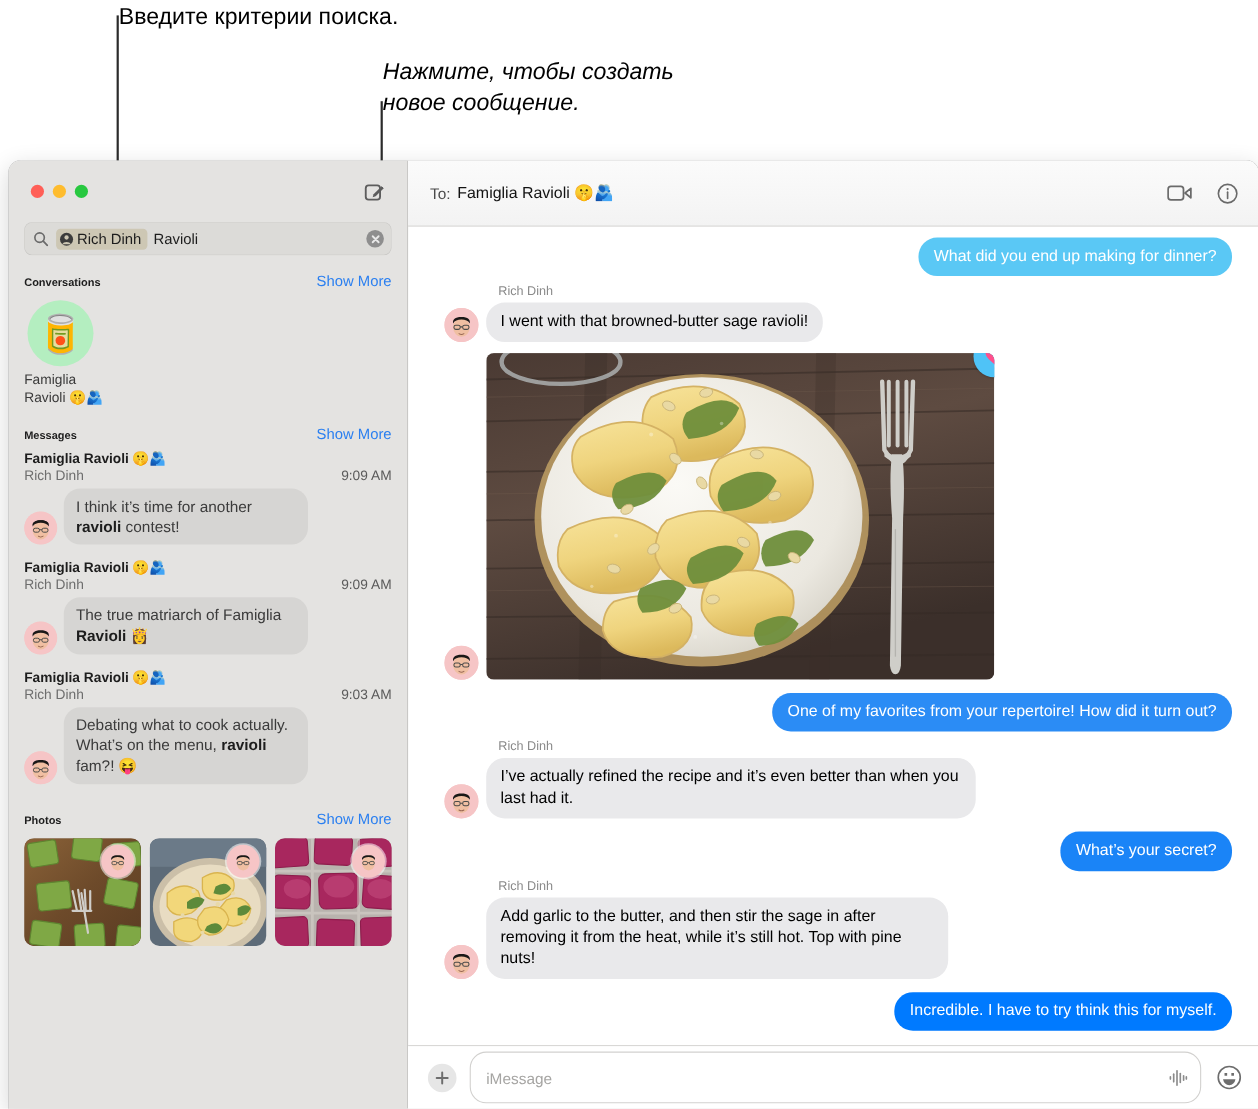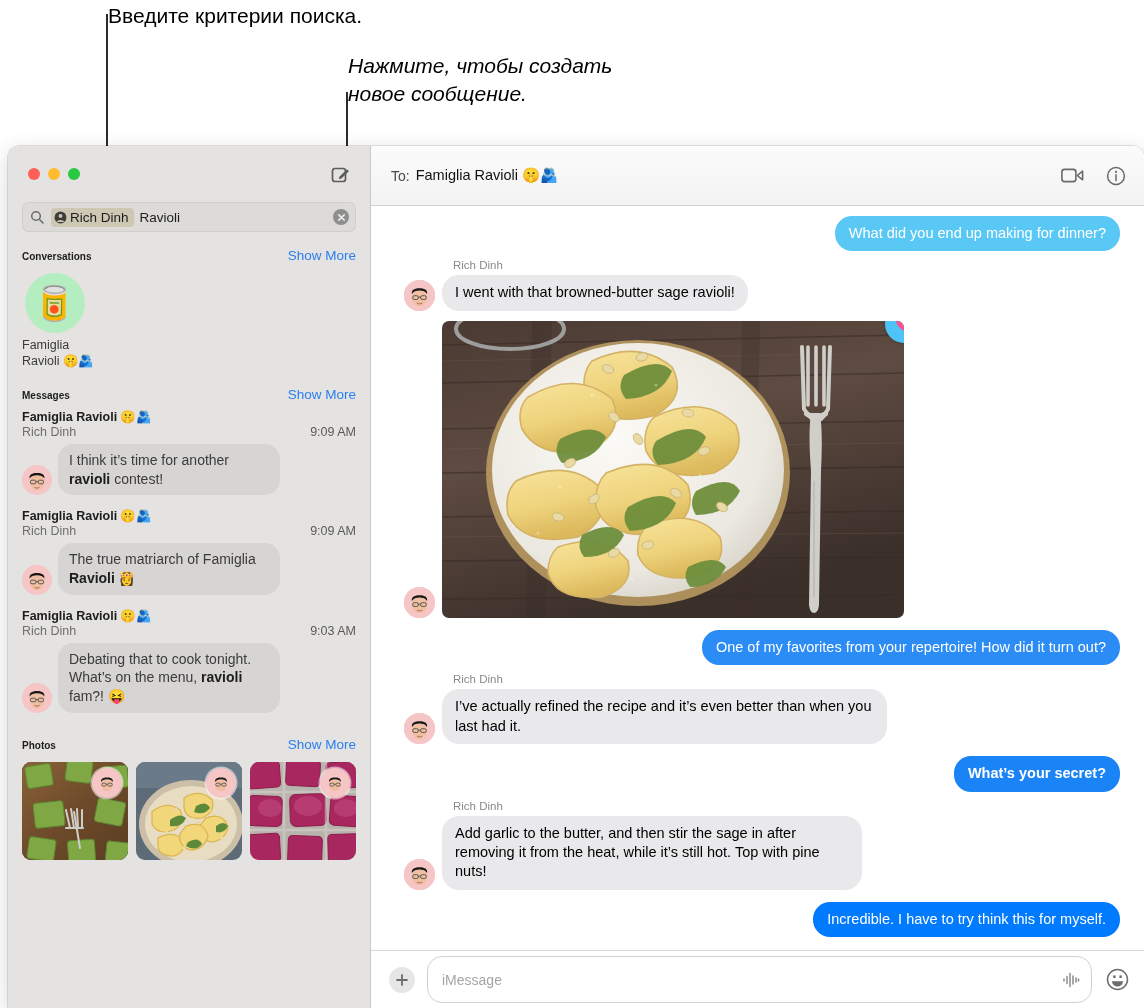--- a/index.html
+++ b/index.html
@@ -530,21 +530,21 @@
             <svg width="30" height="30" viewBox="0 0 30 30">
               <circle cx="15" cy="15" r="15" fill="#f6c5c6"></circle>
               <ellipse cx="15" cy="17" rx="7.3" ry="8.4" fill="#f0bfa2"></ellipse>
               <path d="M7.7 13.6 c-0.7 -3.4 1.6 -5.6 7.3 -5.6 c5.8 0 8 2.3 7.3 5.6 c-1.3 -2.4 -3.9 -3.4 -7.3 -3.4 c-3.4 0 -6 1 -7.3 3.4 z" fill="#1a1817"></path>
               <rect x="8.4" y="15.2" width="5.5" height="3.6" rx="1.6" fill="none" stroke="#4a4a4a" stroke-width="0.9"></rect>
               <rect x="16.1" y="15.2" width="5.5" height="3.6" rx="1.6" fill="none" stroke="#4a4a4a" stroke-width="0.9"></rect>
               <path d="M13.9 16.6 h2.2" stroke="#4a4a4a" stroke-width="0.9"></path>
               <path d="M12.8 22.6 q2.2 1.5 4.4 0" stroke="#9b6a55" stroke-width="0.9" fill="none" stroke-linecap="round"></path>
             </svg>
           </span>
-          <div class="bubble-grey"><span>Debating that to cook tonight. What’s on the menu, </span><span class="hl">ravioli</span><span> fam?! 😝</span></div>
+          <div class="bubble-grey"><span>Debating what to cook actually. What’s on the menu, </span><span class="hl">ravioli</span><span> fam?! 😝</span></div>
         </div>
       </div>
 
       <div class="section-head" style="margin-top:8px;">
         <span class="section-title">Photos</span>
         <span class="show-more">Show More</span>
       </div>
       <div class="photo-row">
 
         <div class="photo-thumb">
@@ -852,21 +852,21 @@
               <rect x="8.4" y="15.2" width="5.5" height="3.6" rx="1.6" fill="none" stroke="#4a4a4a" stroke-width="0.9"></rect>
               <rect x="16.1" y="15.2" width="5.5" height="3.6" rx="1.6" fill="none" stroke="#4a4a4a" stroke-width="0.9"></rect>
               <path d="M13.9 16.6 h2.2" stroke="#4a4a4a" stroke-width="0.9"></path>
               <path d="M12.8 22.6 q2.2 1.5 4.4 0" stroke="#9b6a55" stroke-width="0.9" fill="none" stroke-linecap="round"></path>
             </svg>
           </span>
           <div class="b-in" style="max-width:445px;">I’ve actually refined the recipe and it’s even better than when you last had it.</div>
         </div>
       </div>
 
-      <div class="row out" style="margin-top:10px;font-weight:bold;">
+      <div class="row out" style="margin-top:10px;">
         <div class="b-out" id="bub5" style="background: rgb(26, 132, 247);">What’s your secret?</div>
       </div>
 
       <div class="sender-label">Rich Dinh</div>
       <div class="row in">
         <div class="in-wrap">
           <span class="avatar-lg">
             <svg width="31" height="31" viewBox="0 0 30 30">
               <circle cx="15" cy="15" r="15" fill="#f6c5c6"></circle>
               <ellipse cx="15" cy="17" rx="7.3" ry="8.4" fill="#f0bfa2"></ellipse>

